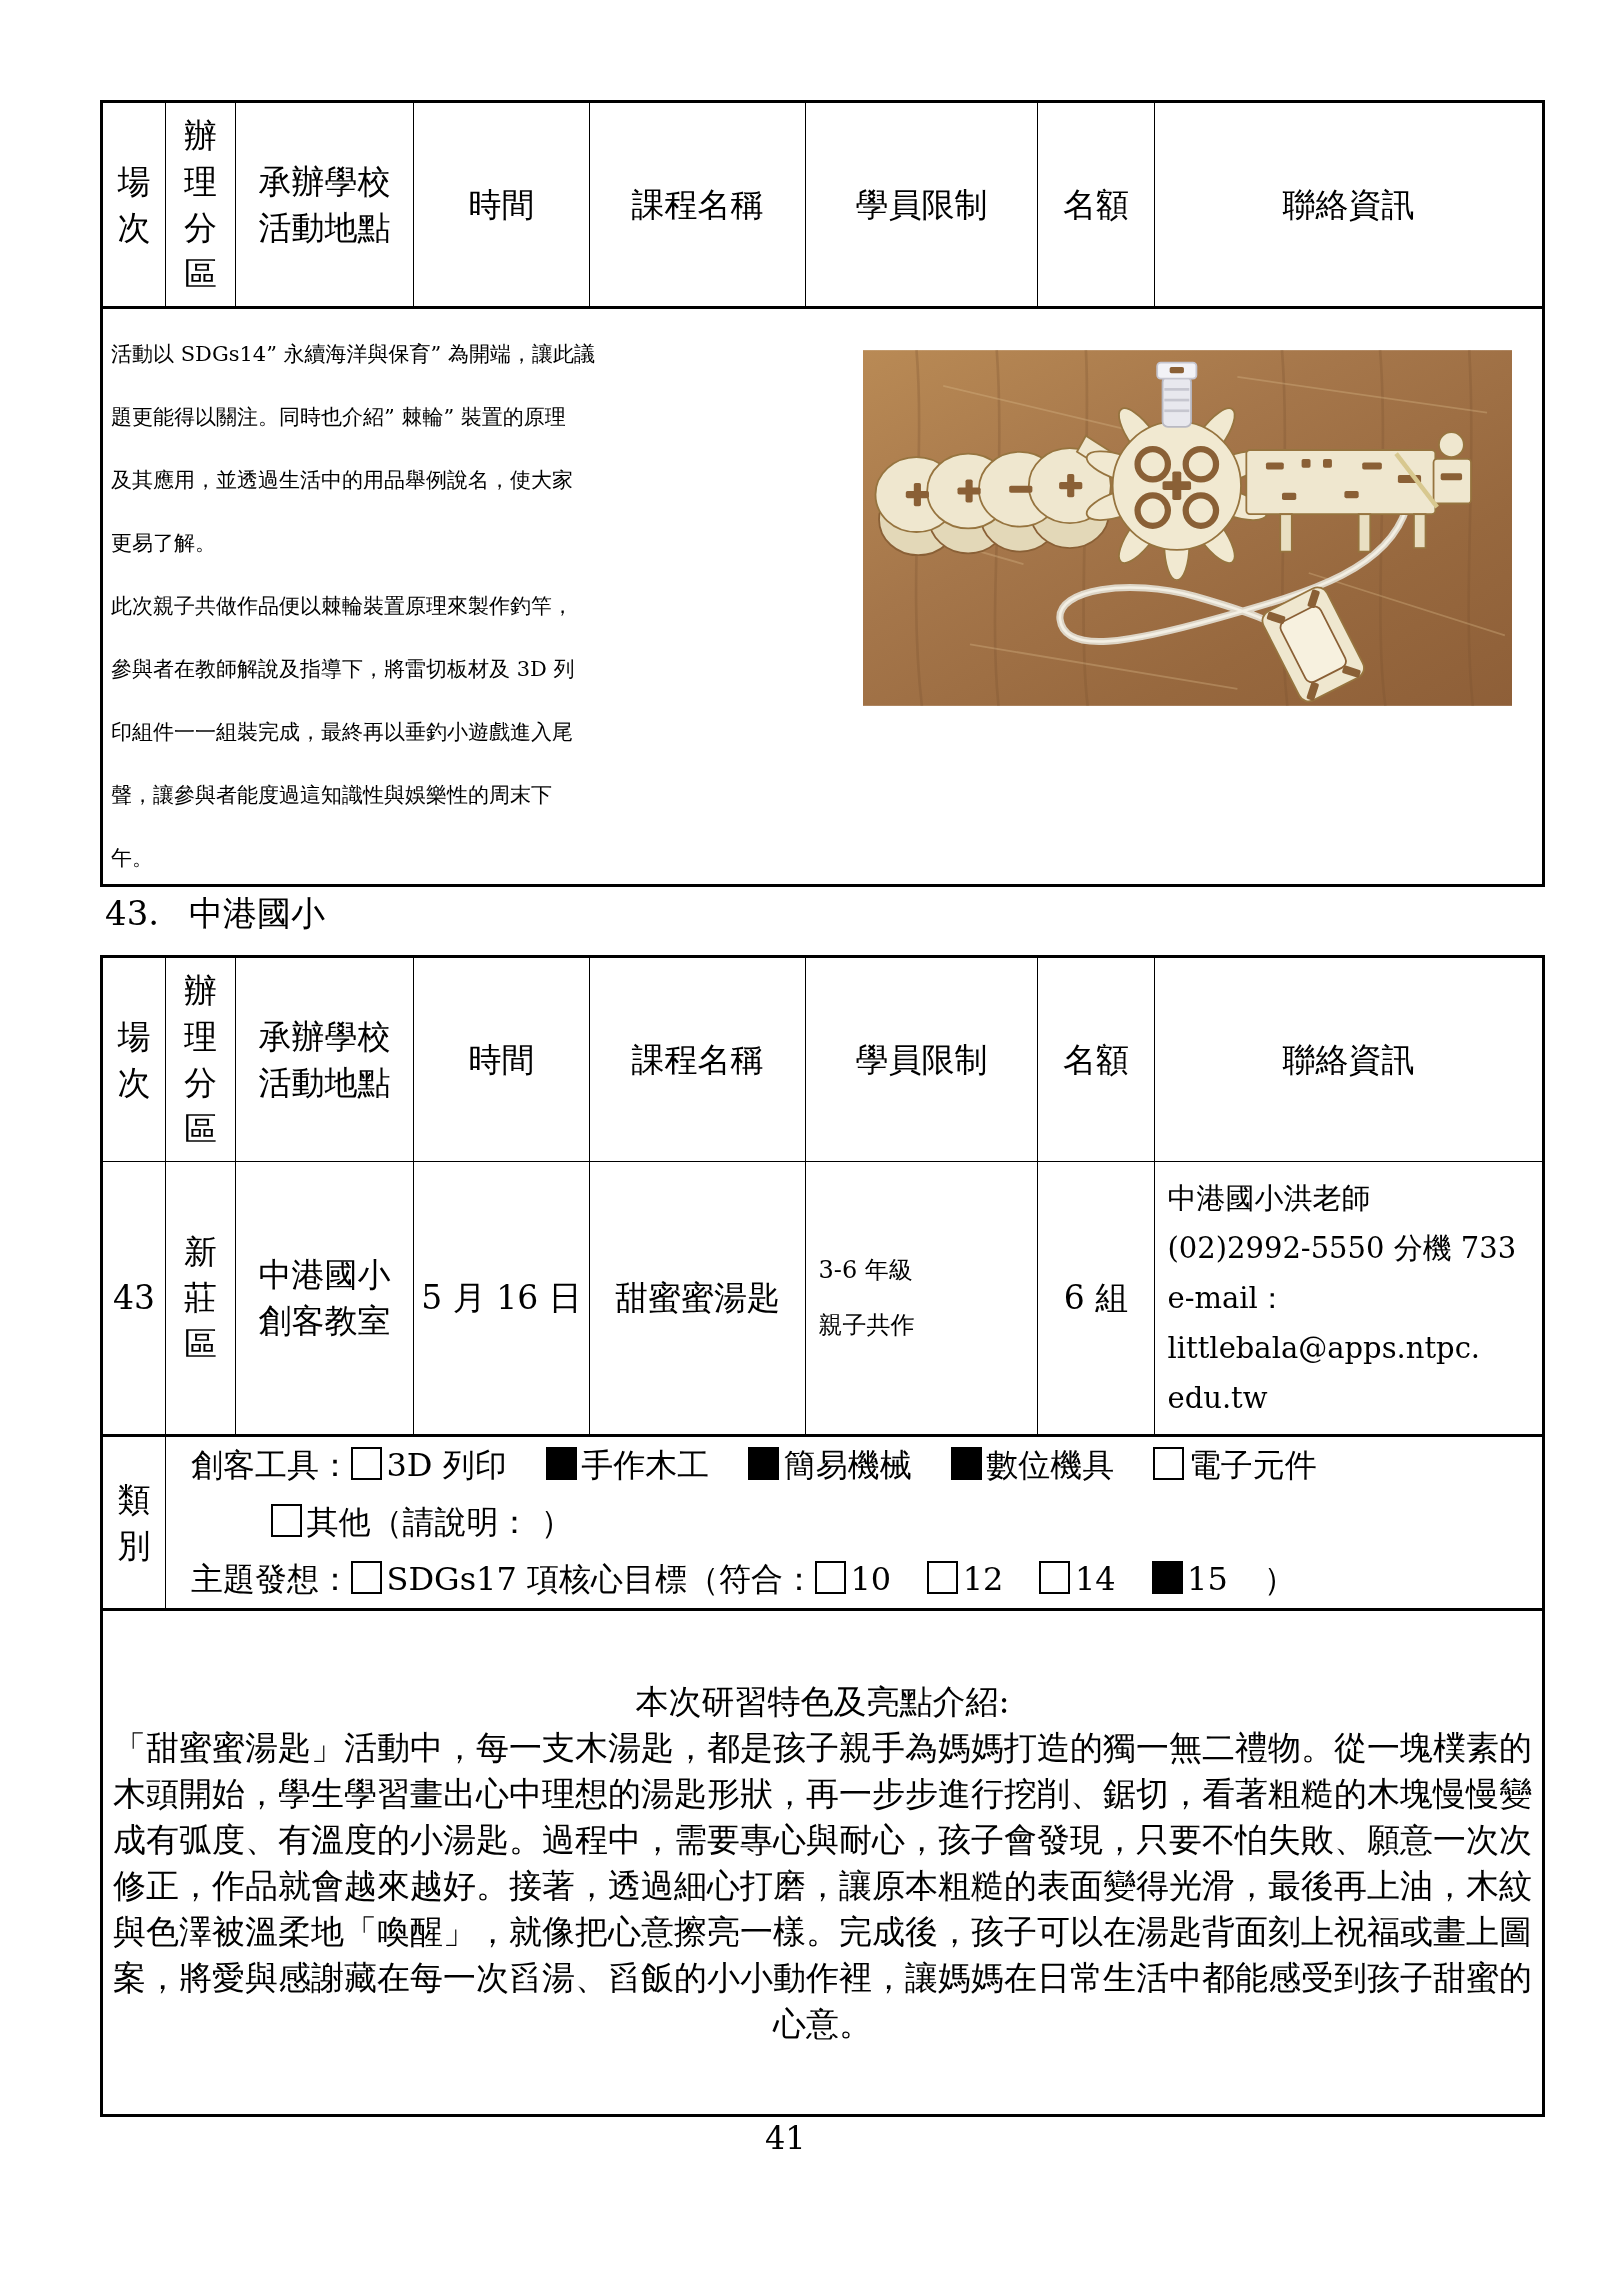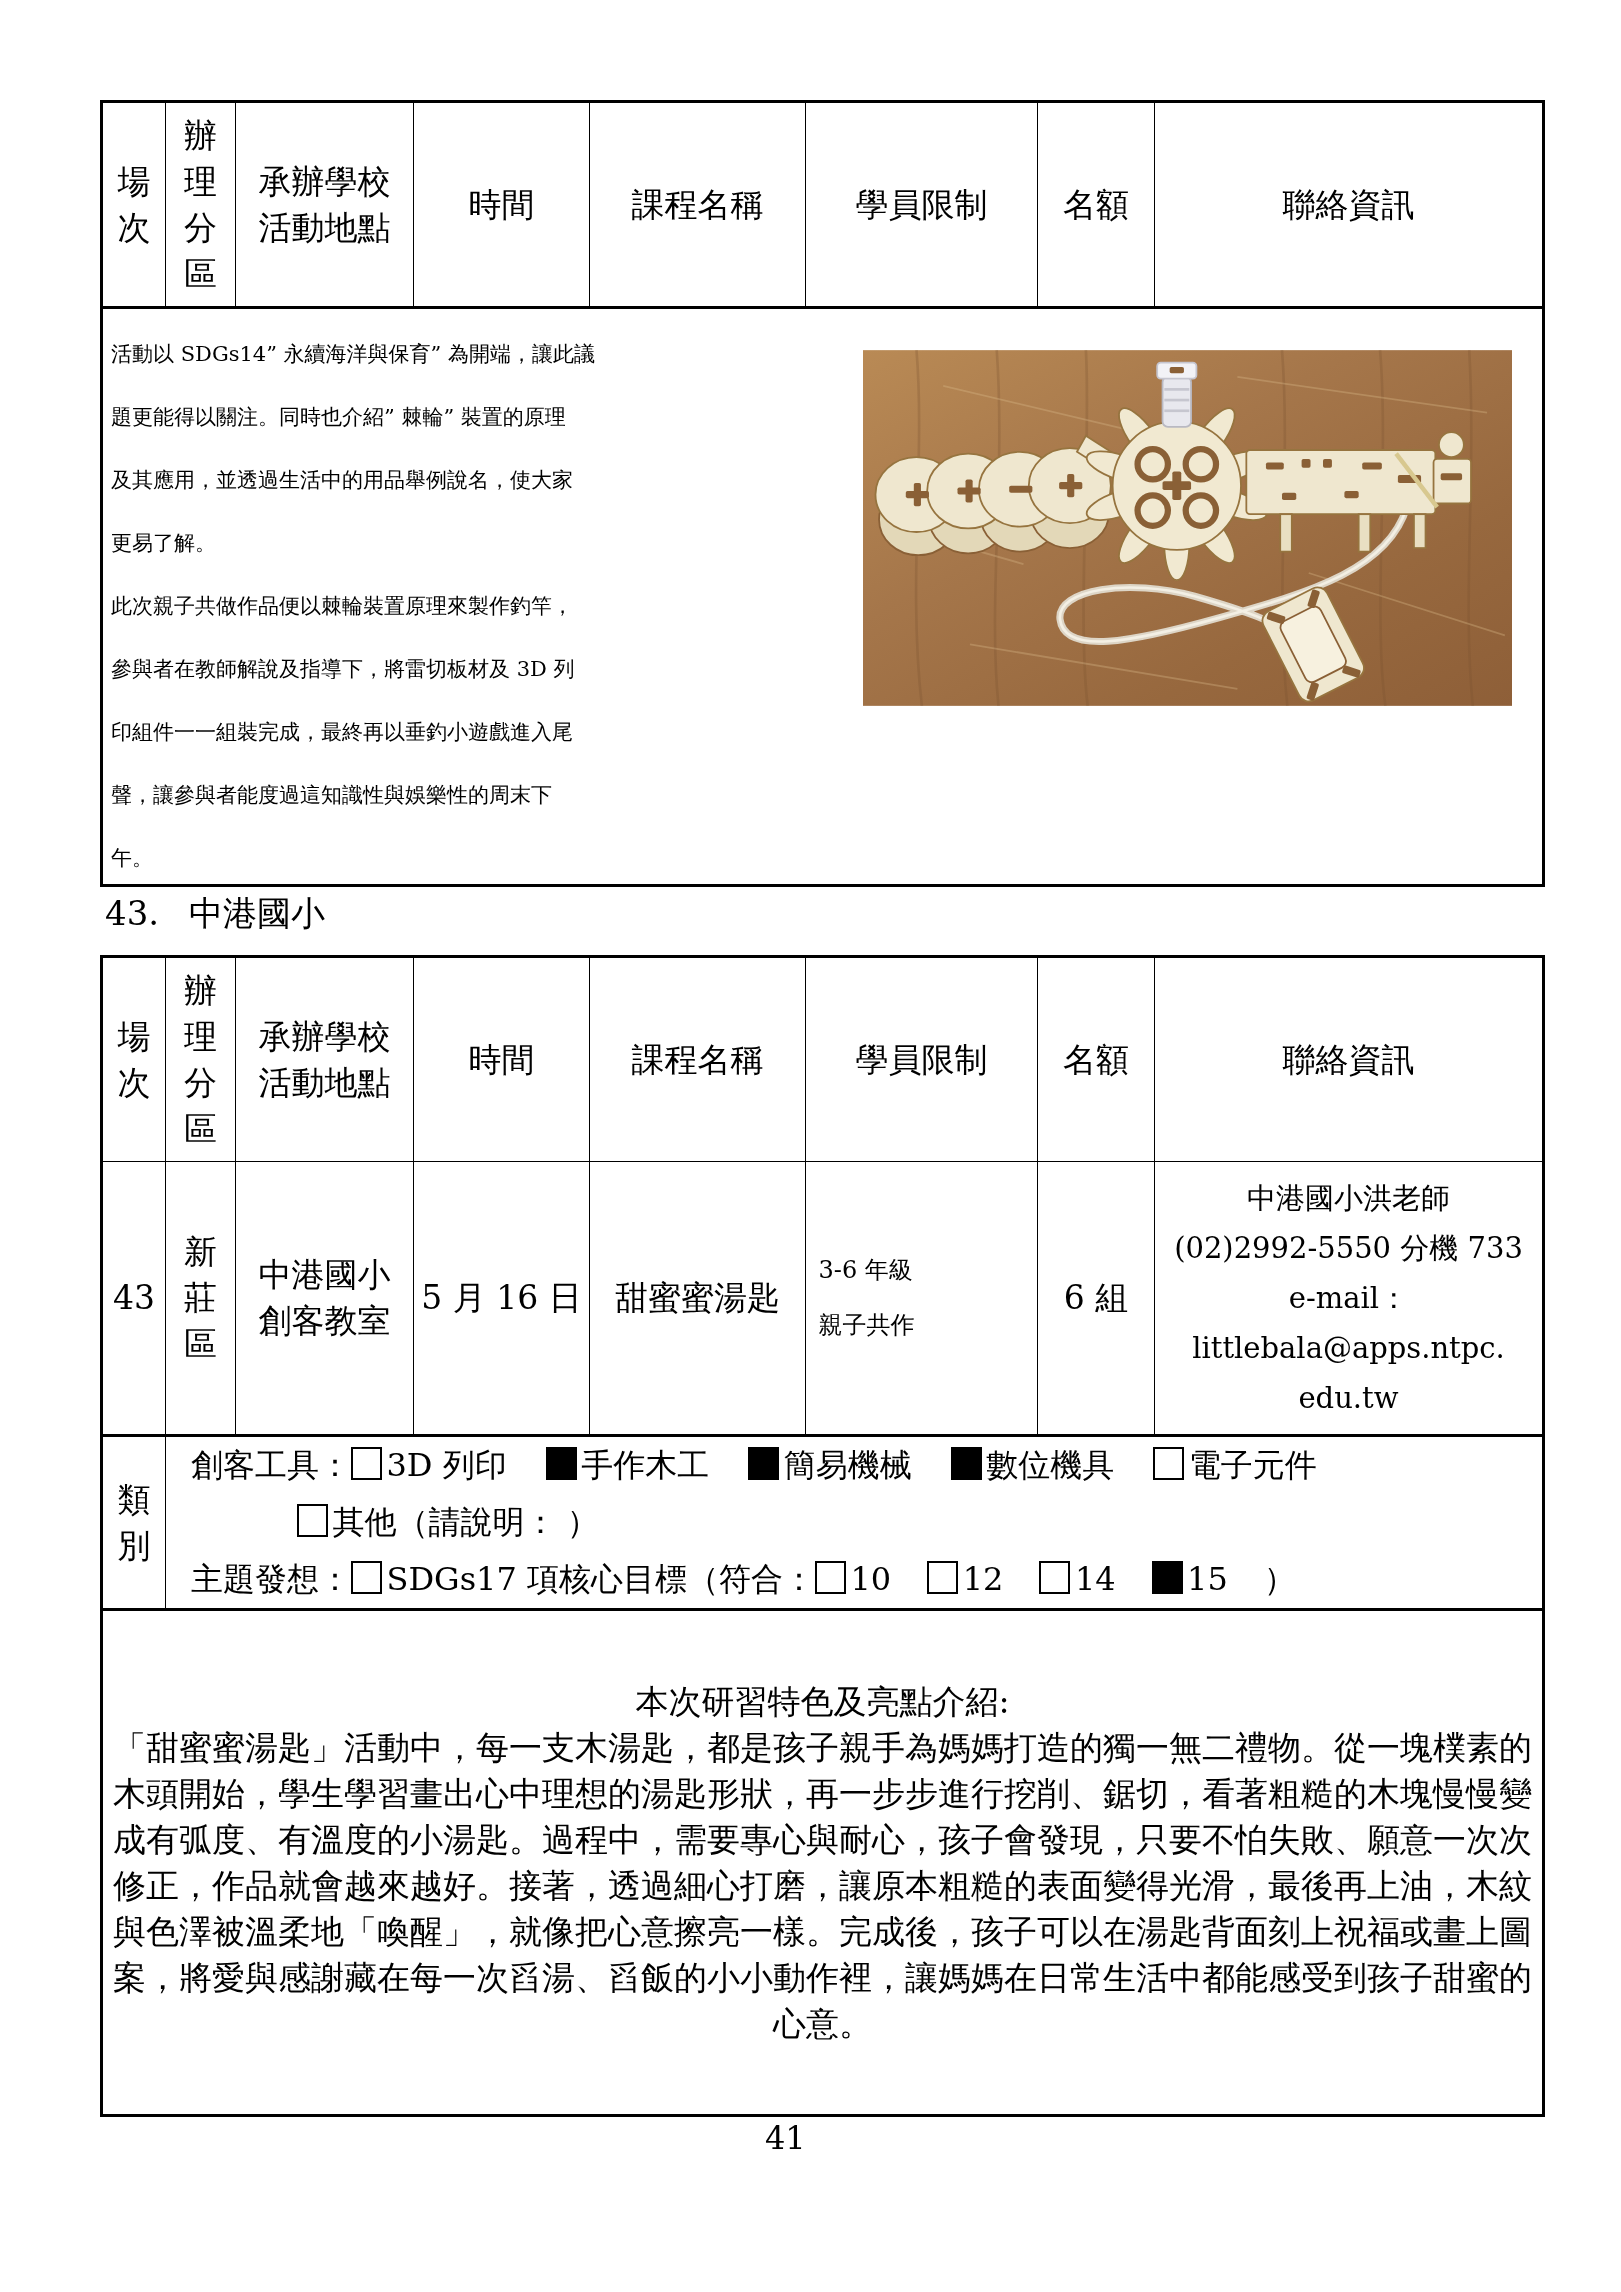--- a/index.html
+++ b/index.html
@@ -35,32 +35,32 @@
     white-space:pre-line;text-align:left;
   }
   .photo{position:absolute;left:760px;top:41px;width:649px;height:356px;}
   
   .heading43{position:absolute;left:105px;top:891px;font-size:34px;}
   .heading43 .hname{margin-left:30px;}
   
   .datarow td{height:258px;white-space:pre-line;}
   .datarow .limit{text-align:left;padding-left:12.5px;font-size:24px;line-height:55px;}
   .datarow .contact{
-    text-align:center;padding:7.1px 12.5px;
+    text-align:left;padding:7.1px 12.5px;
     font-size:29px;line-height:50px;border-bottom:3.6px solid #000;
   }
   .datarow td{border-bottom:3.6px solid #000;}
   
   .catrow th{height:167px;white-space:pre-line;border-bottom:3.6px solid #000;}
   .catrow td{
     height:167px;text-align:left;vertical-align:middle;
     padding-left:25px;font-size:32px;line-height:57px;border-bottom:3.6px solid #000;
   }
   .cat-line{white-space:nowrap;}
-  .cat-line-other{margin-left:106px;}
+  .cat-line-other{margin-left:80px;}
   .cat-item{margin-right:39px;}
   .match-item{margin-right:36px;}
   .cb{
     display:inline-block;width:27px;height:28.5px;
     border:2.7px solid #000;background:#fff;
     vertical-align:-3.6px;margin-right:4.5px;
   }
   .cb.checked{background:#000;border-color:#000;}
   
   .featcell{

